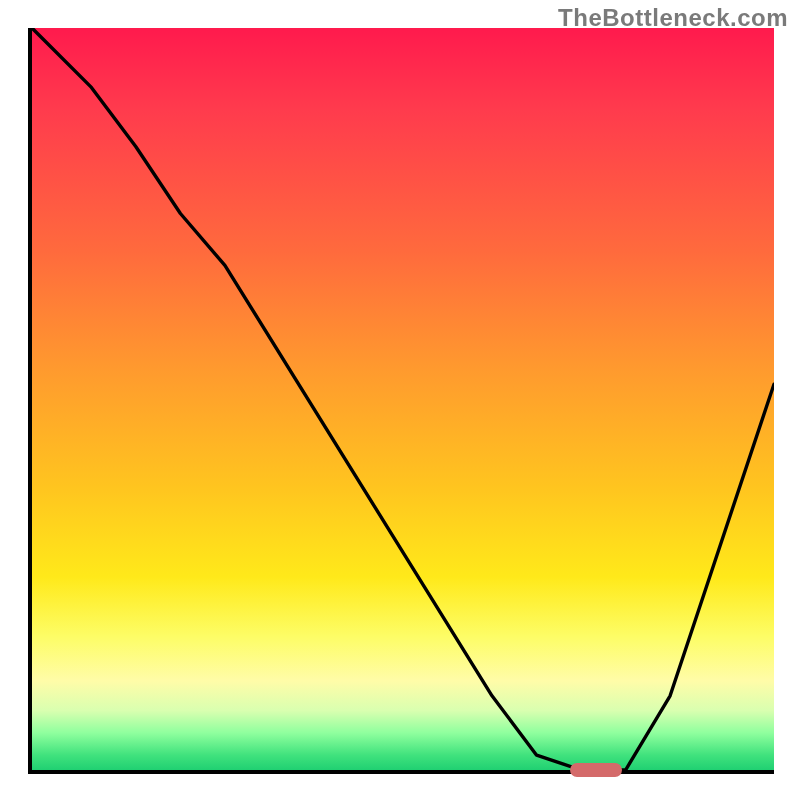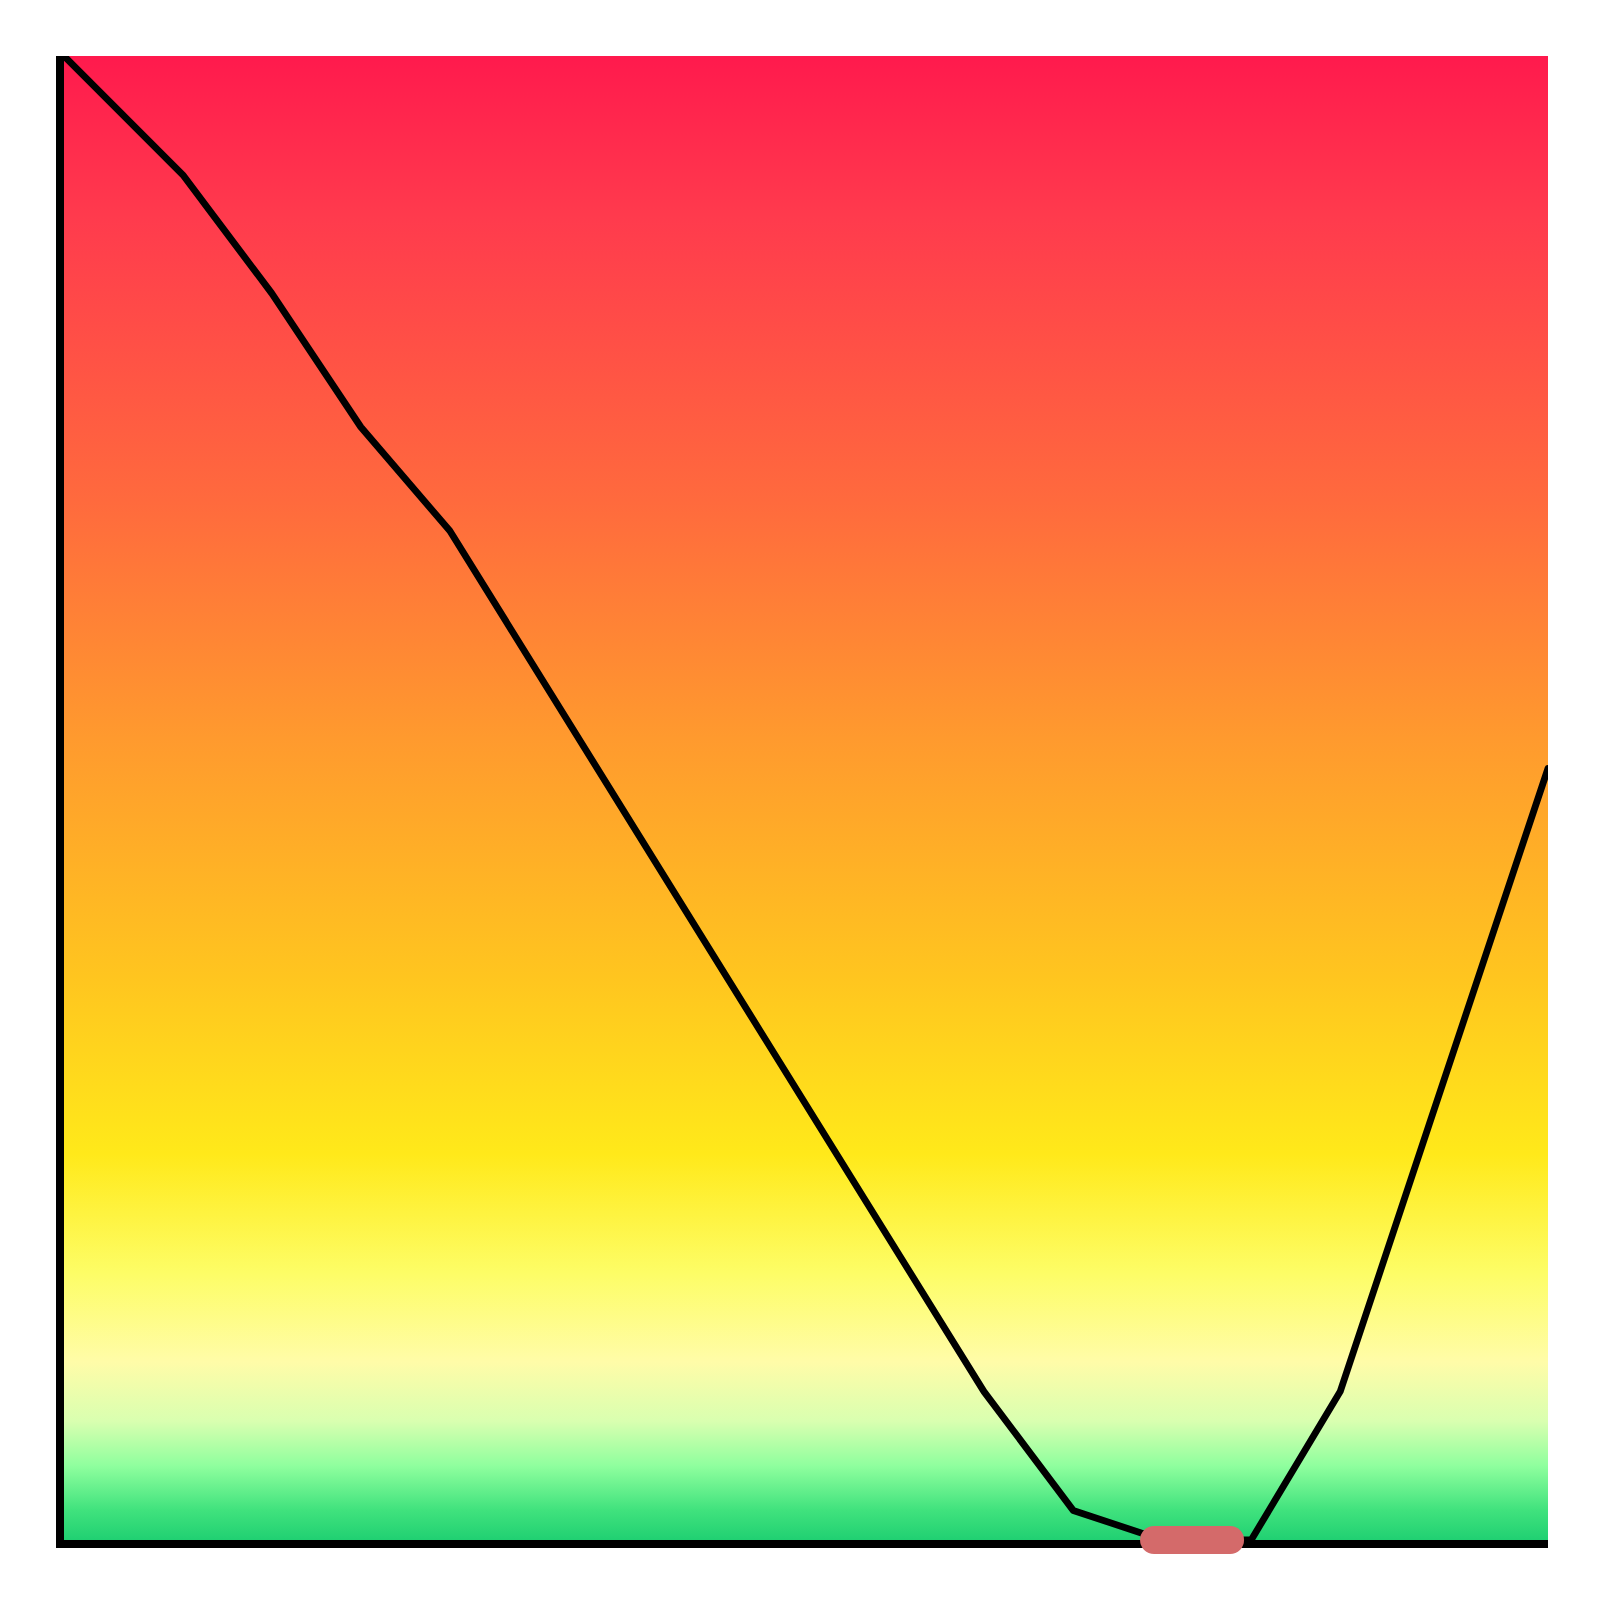--- a/index.html
+++ b/index.html
@@ -87,20 +87,21 @@
     border-radius: 7px;
     background: #d46a6a;
     transform: translate(-50%, -50%);
   }
 </style>
 </head>
 <body>
 
 <div class="stage">
 
+  <div class="watermark">TheBottleneck.com</div>
 
   <div class="axis-line axis-left"></div>
   <div class="axis-line axis-bottom"></div>
 
   <div class="plot">
     <div class="gradient"></div>
 
     <svg class="curve" viewBox="0 0 742 742" preserveAspectRatio="none">
       <path id="curve-path" d="M 0.0 0.0 L 59.4 59.4 L 103.9 118.7 L 148.4 185.5 L 192.9 237.4 L 460.0 667.8 L 504.6 727.2 L 549.1 742.0 L 593.6 742.0 L 638.1 667.8 L 682.6 534.2 L 742.0 356.2"></path>
     </svg>

